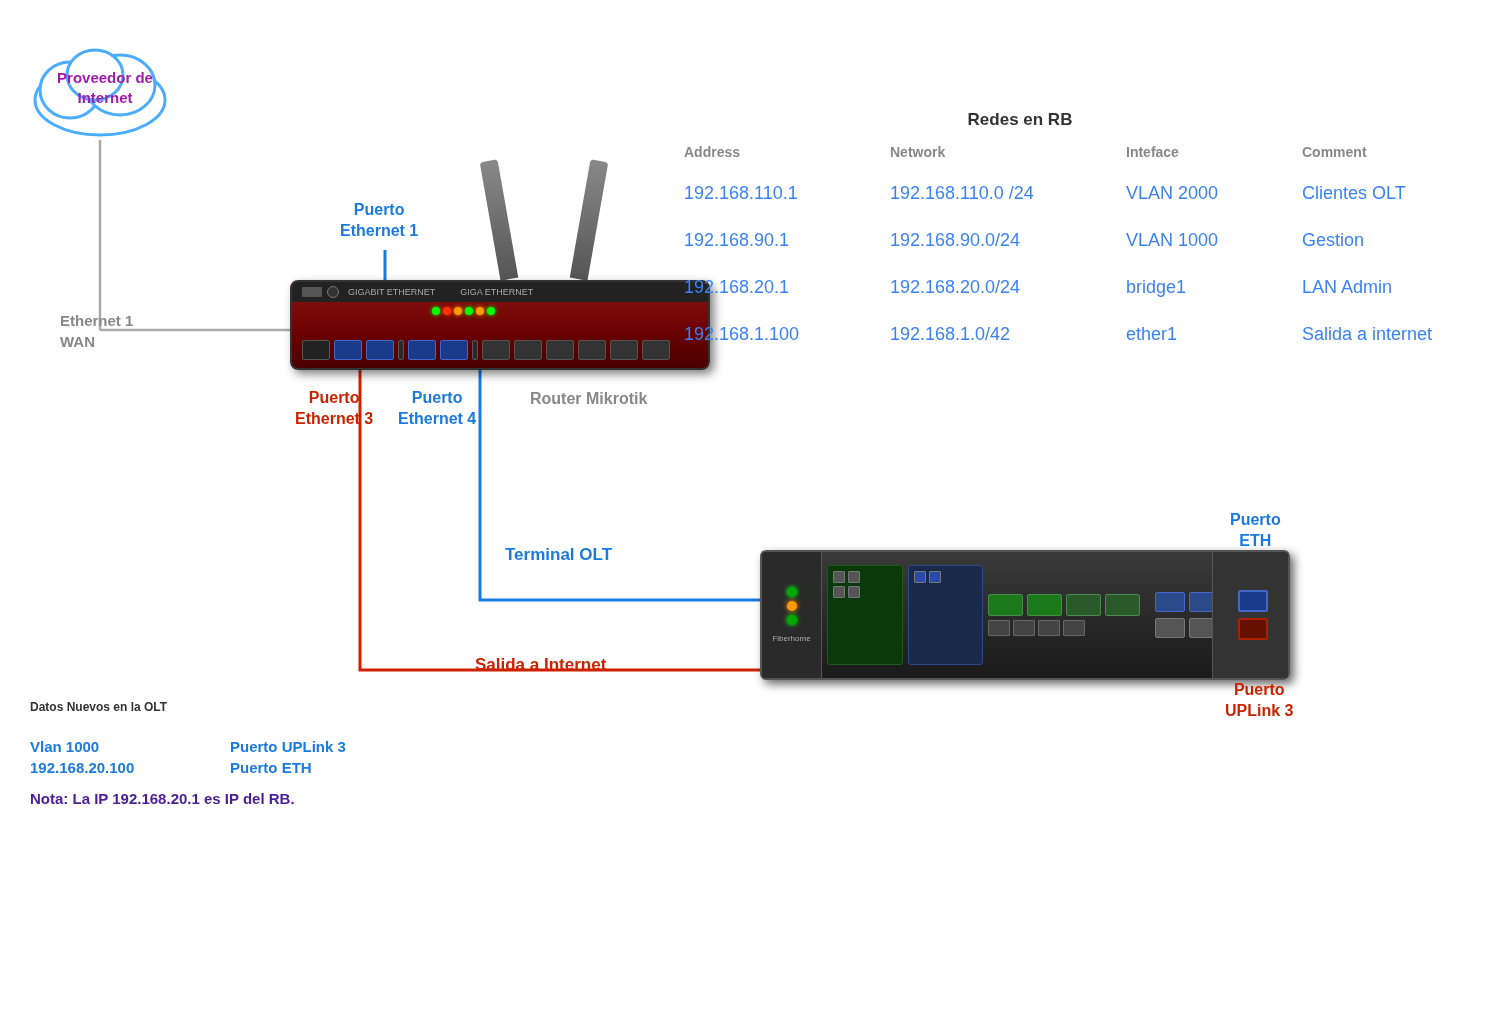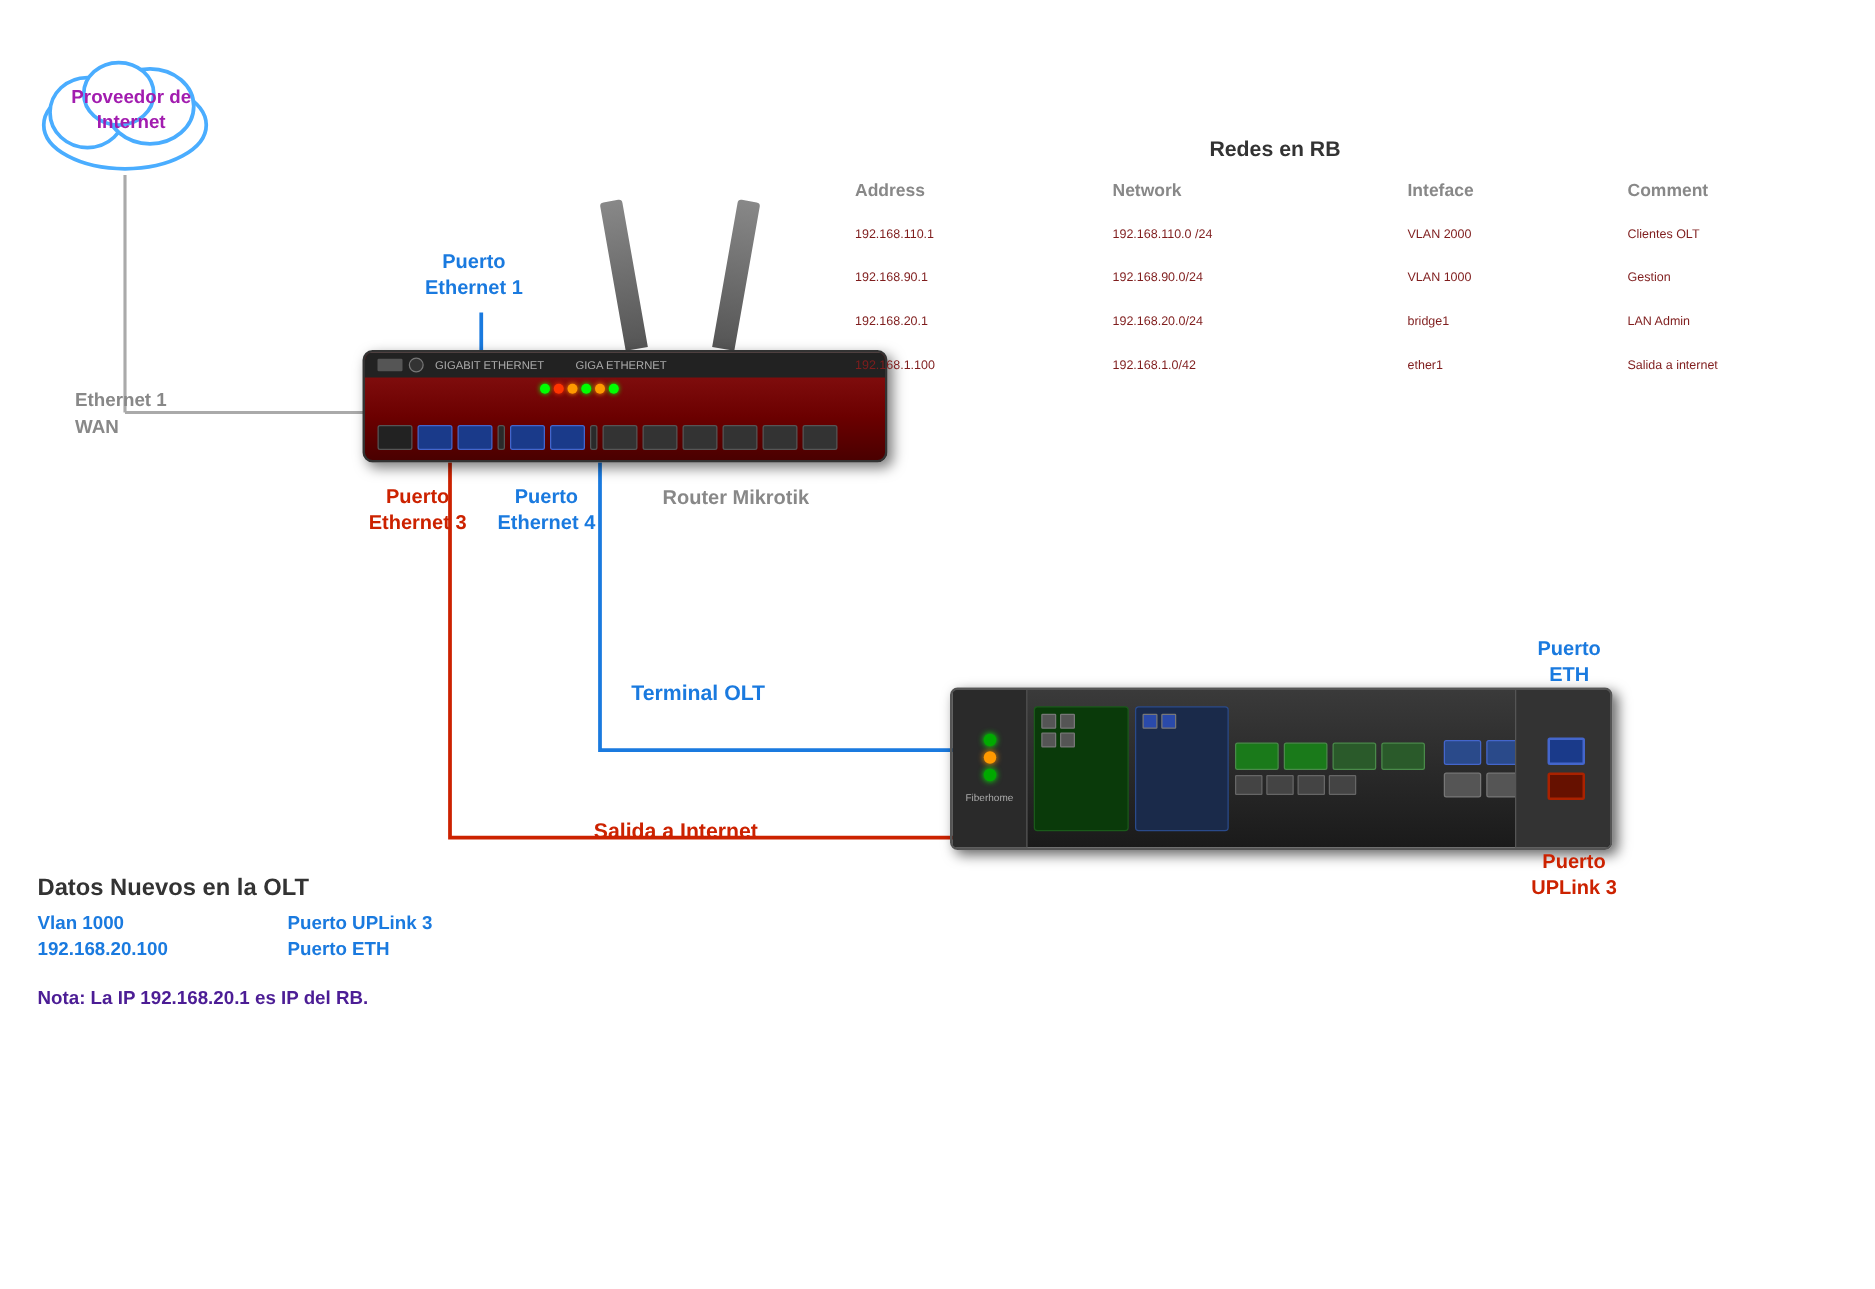--- a/index.html
+++ b/index.html
@@ -366,37 +366,37 @@
       grid-template-columns: 190px 220px 160px 200px;
       gap: 16px;
     }
     .nt-header {
       font-size: 14px;
       color: #888;
       font-weight: bold;
       padding: 2px 4px;
     }
     .nt-cell {
-      font-size: 10px;
-      color: #7f1d1d;
+      font-size: 18px;
+      color: #3b82f6;
       padding: 2px 4px;
       line-height: 1.5;
     }
 
     
     .datos-nuevos {
       position: absolute;
       top: 700px;
       left: 30px;
     }
     .datos-title {
-      font-size: 19px;
+      font-size: 12px;
       font-weight: bold;
       color: #333;
-      margin-bottom: 8px;
+      margin-bottom: 24px;
     }
     .datos-row {
       display: flex;
       gap: 60px;
       margin-bottom: 4px;
     }
     .datos-cell {
       font-size: 15px;
       color: #1a7adf;
       font-weight: bold;

